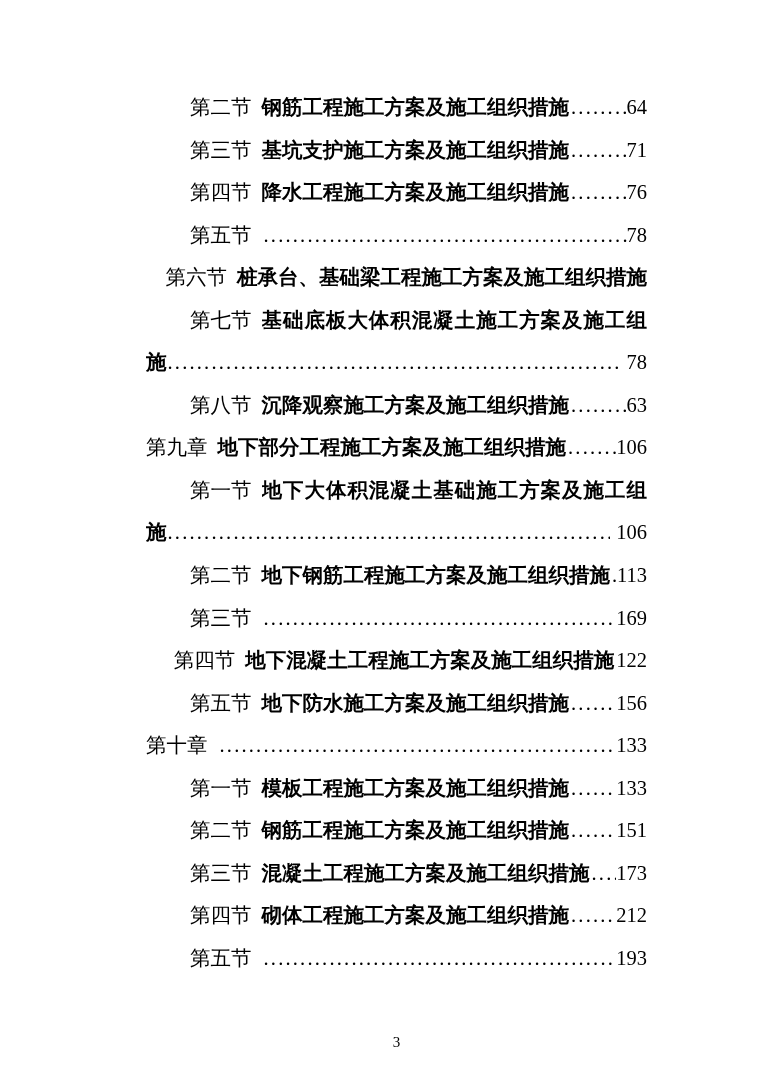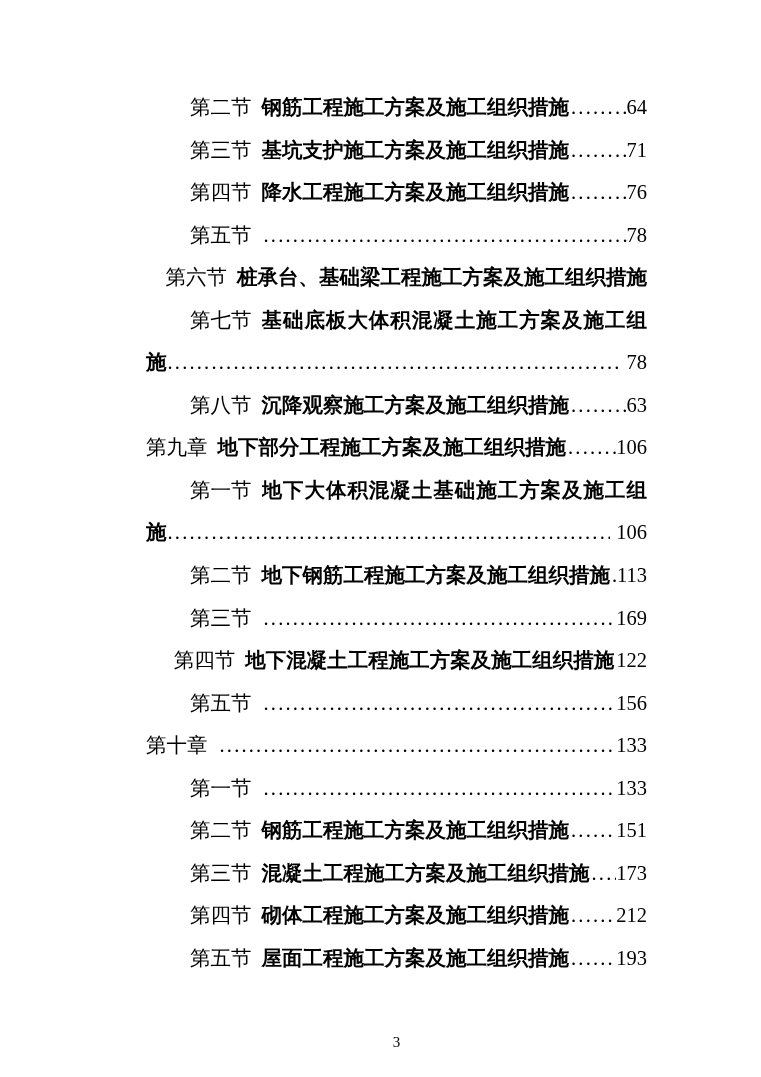--- a/index.html
+++ b/index.html
@@ -137,30 +137,32 @@
         <span class="page-num">169</span>
       </div>
       <div class="row section">
         <span class="label">第四节</span>
         <span class="title">地下混凝土工程施工方案及施工组织措施</span>
         <span class="leader">............................................................................................................................................</span>
         <span class="page-num">122</span>
       </div>
       <div class="row section">
         <span class="label">第五节</span>
+        <span class="title">地下防水施工方案及施工组织措施</span>
         <span class="leader">............................................................................................................................................</span>
         <span class="page-num">156</span>
       </div>
       <div class="row chapter">
         <span class="label">第十章</span>
         <span class="leader">............................................................................................................................................</span>
         <span class="page-num">133</span>
       </div>
       <div class="row section">
         <span class="label">第一节</span>
+        <span class="title">模板工程施工方案及施工组织措施</span>
         <span class="leader">............................................................................................................................................</span>
         <span class="page-num">133</span>
       </div>
       <div class="row section">
         <span class="label">第二节</span>
         <span class="title">钢筋工程施工方案及施工组织措施</span>
         <span class="leader">............................................................................................................................................</span>
         <span class="page-num">151</span>
       </div>
       <div class="row section">
@@ -170,21 +172,20 @@
         <span class="page-num">173</span>
       </div>
       <div class="row section">
         <span class="label">第四节</span>
         <span class="title">砌体工程施工方案及施工组织措施</span>
         <span class="leader">............................................................................................................................................</span>
         <span class="page-num">212</span>
       </div>
       <div class="row section">
         <span class="label">第五节</span>
-        <span class="title">屋面工程施工方案及施工组织措施</span>
         <span class="leader">............................................................................................................................................</span>
         <span class="page-num">193</span>
       </div>
     </div>
   <div class="footer">
     <span>3</span>
   </div>
 </div>
 
 </body></html>

